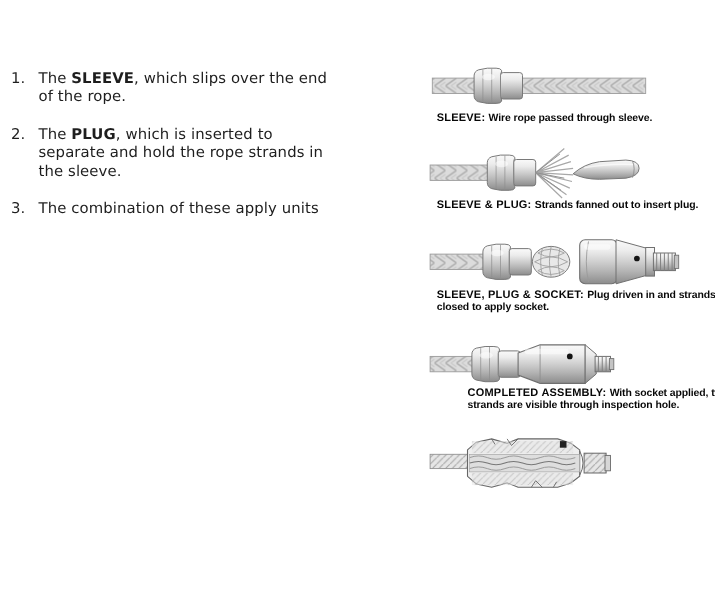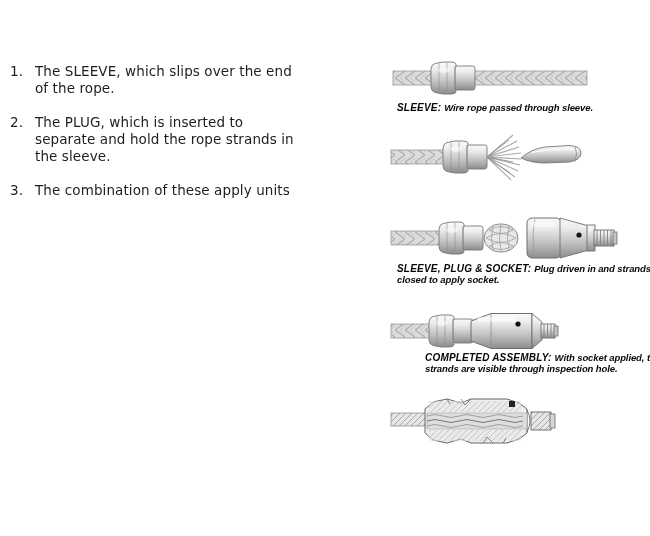--- a/index.html
+++ b/index.html
@@ -8,27 +8,27 @@
     font-family:"DejaVu Sans",sans-serif;overflow:hidden;
   }
   
   #instruction-list{
     position:absolute;left:10px;top:63px;width:340px;
     font-size:13.5px;line-height:17px;color:#1e1e1e;letter-spacing:0.1px;
   }
   .item{display:flex;margin-bottom:17px;}
   .num{flex:none;width:25px;}
   .body{flex:1;}
-  .body b{font-weight:normal;}
+  .body b{font-weight:bold;}
   
   #figures-svg{position:absolute;left:385px;top:50px;}
   .cap{
     position:absolute;left:397px;width:254px;
     font-family:"Liberation Sans",sans-serif;font-weight:bold;color:#070707;
-    font-size:9.5px;line-height:11px;letter-spacing:-0.1px;font-style:italic;
+    font-size:9.5px;line-height:11px;letter-spacing:-0.1px;
   }
   .cap .cap-label{font-size:10px;letter-spacing:0.2px;margin-right:3px;}
   .cap1{top:102px;}
   .cap2{top:181px;}
   .cap3{top:263px;}
   .cap4{top:352px;margin-left:28px;}
   .cap5{top:448px;}
 </style>
 </head>
 <body>
@@ -156,20 +156,23 @@
       <rect x="124" y="351" width="6" height="6" fill="#222222"></rect>
       <path d="M142,360 Q148,371 142,382" stroke="#666" stroke-width="0.9" fill="none"></path>
       <rect x="146" y="362" width="20" height="18" fill="url(#hatch)" stroke="#666" stroke-width="0.9"></rect>
       <rect x="165" y="364" width="5" height="14" fill="#d7d7d7" stroke="#666" stroke-width="0.8"></rect>
     </g>
   </svg>
 
   <div class="cap cap1">
     <span class="cap-label">SLEEVE:</span><span class="cap-text">Wire rope passed through sleeve.</span>
   </div>
+  <div class="cap cap2">
+    <span class="cap-label">SLEEVE &amp; PLUG:</span><span class="cap-text">Strands fanned out to insert plug.</span>
+  </div>
   <div class="cap cap3">
     <span class="cap-label">SLEEVE, PLUG &amp; SOCKET:</span><span class="cap-text">Plug driven in and strands closed to apply socket.</span>
   </div>
   <div class="cap cap4">
     <span class="cap-label">COMPLETED ASSEMBLY:</span><span class="cap-text">With socket applied, twisted strands are visible through inspection hole.</span>
   </div>
 
 </div>
 
 </body></html>

